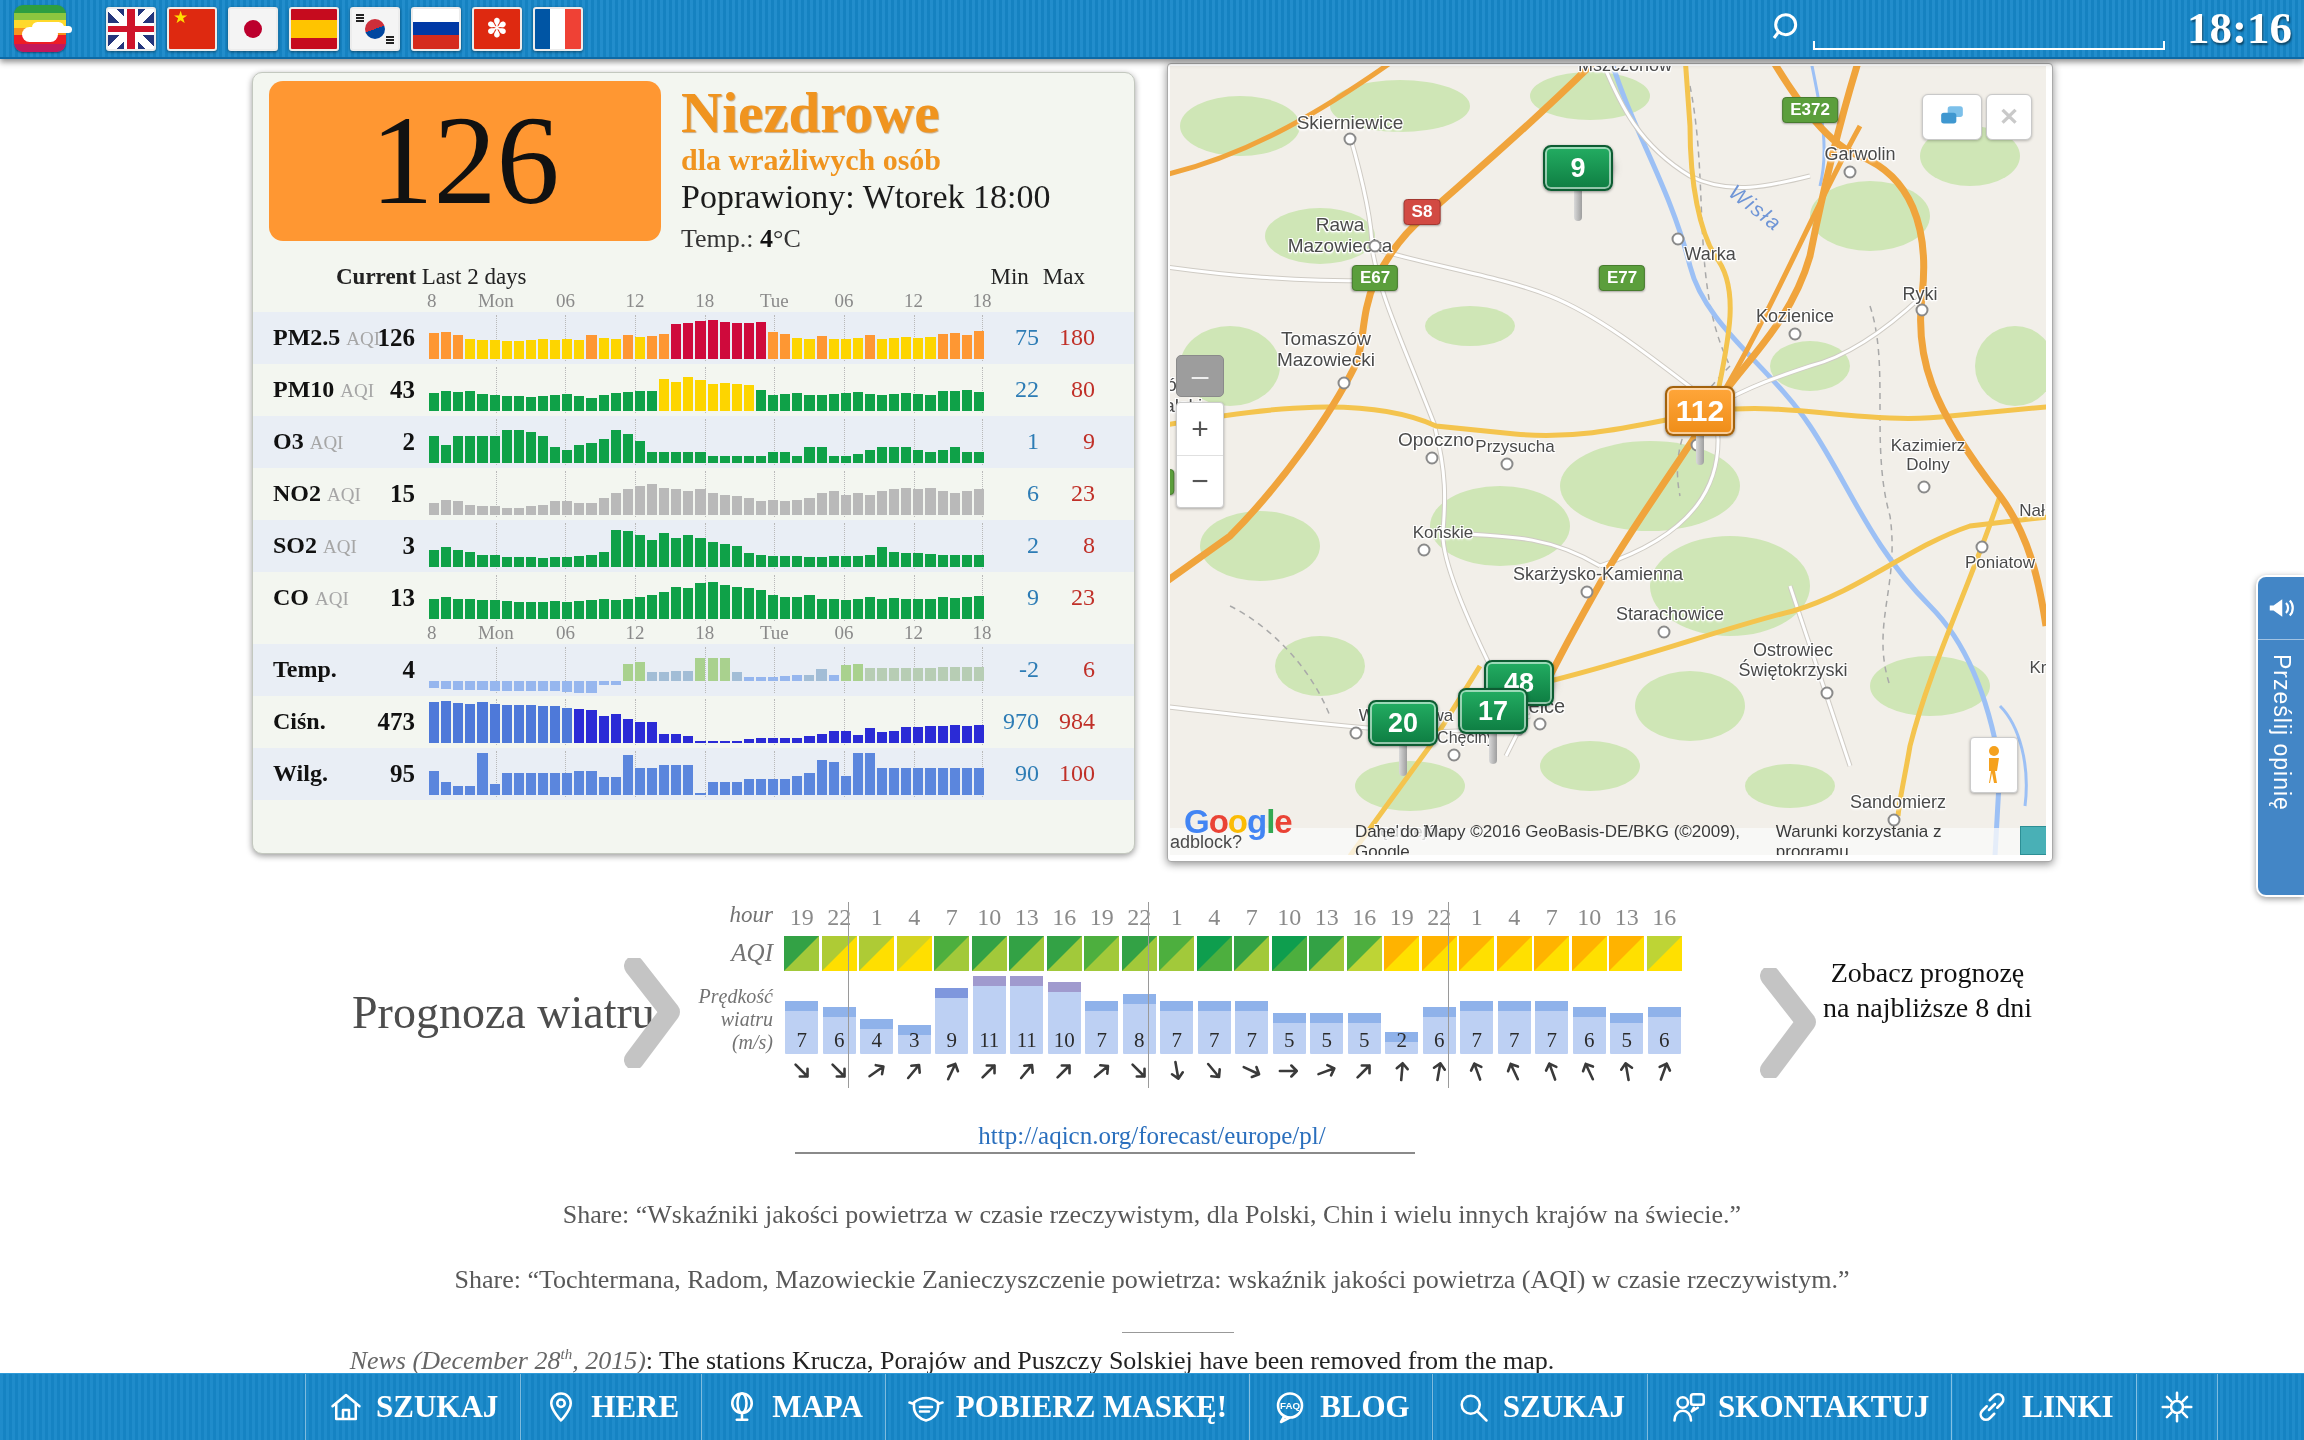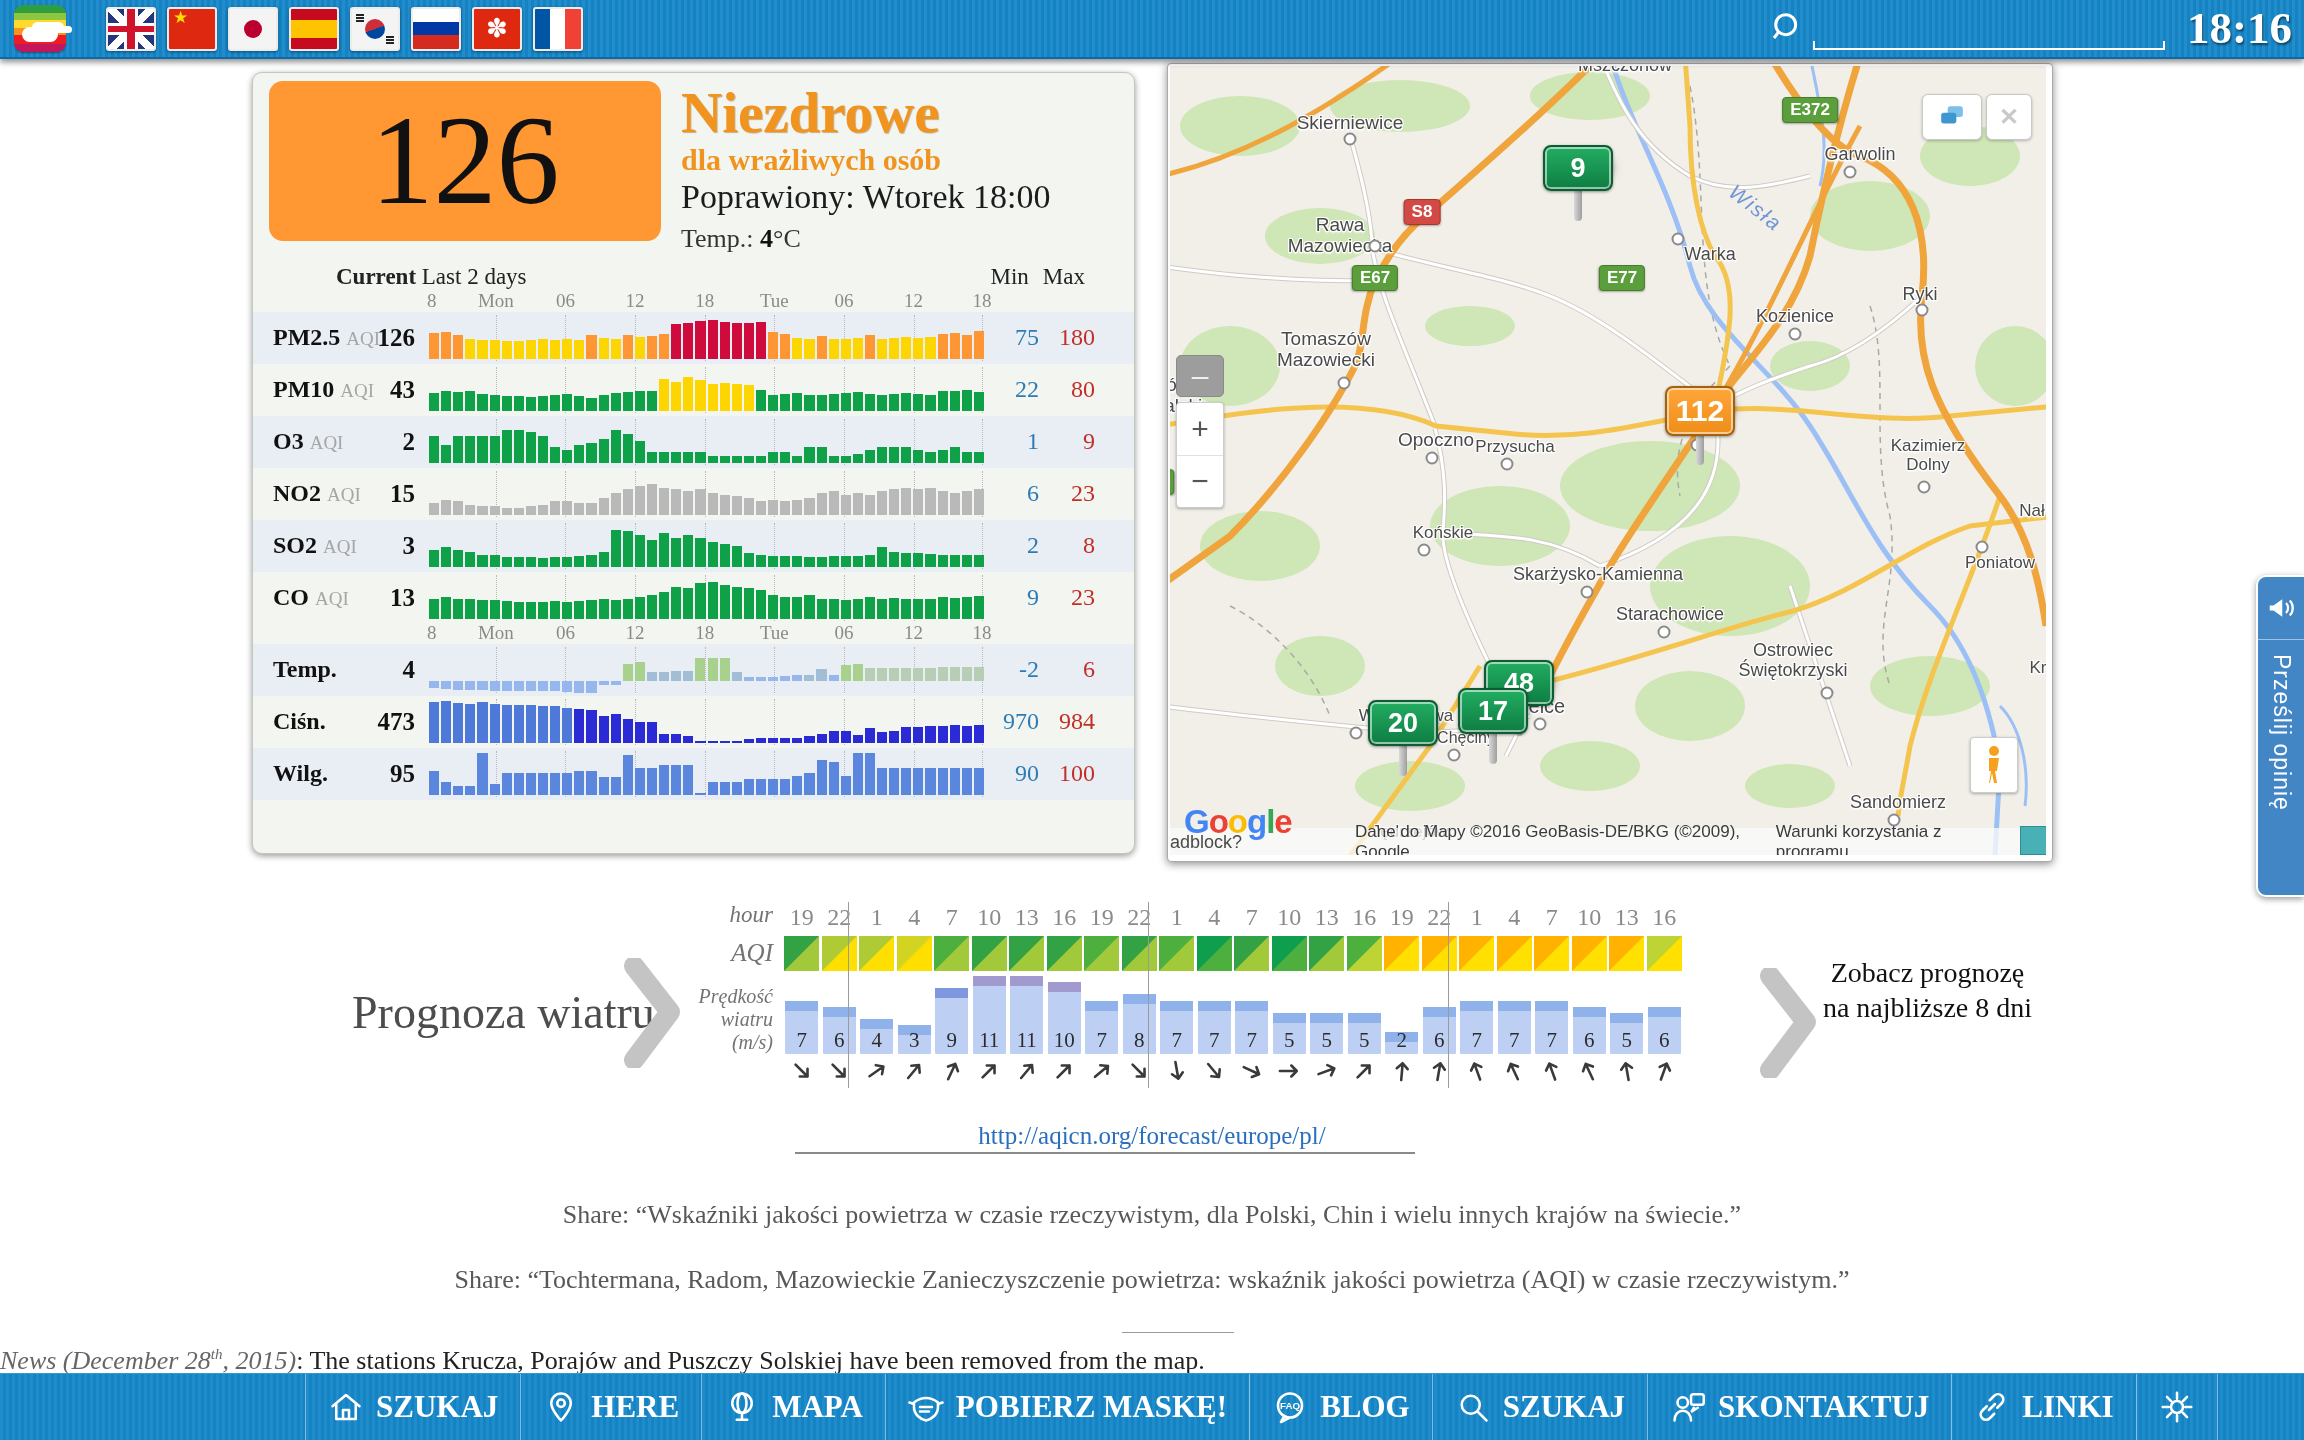--- a/index.html
+++ b/index.html
@@ -133,21 +133,21 @@
   .drow{height:28px;position:relative;font-size:24px;color:#666}
   .drow span{position:absolute;transform:translateX(-50%);top:0}
   .fsep{position:absolute;top:0;width:1px;height:186px;background:#9a9a9a}
   #cta{position:absolute;left:1815px;top:955px;width:225px;text-align:center;font-size:28px;color:#111;line-height:1.25}
   #flink{position:absolute;left:0;top:1122px;width:2304px;text-align:center;font-size:25px}
   #flink a{color:#2a6fbd;text-decoration:none}
   #frule{position:absolute;left:795px;top:1152px;width:620px;border-top:2px solid #8a8a8a}
   
   .share-line{position:absolute;left:0;width:2304px;text-align:center;font-size:26px;color:#585858}
   #sdiv{position:absolute;left:1122px;top:1332px;width:112px;border-top:1px solid #999}
-  #news{position:absolute;left:0;top:1346px;width:1904px;font-size:26px;color:#222}
+  #news{position:absolute;left:0;top:1346px;width:1904px;text-align:center;font-size:26px;color:#222}
   #news .np{font-style:italic;color:#666}
   #news sup{font-size:15px}
   
   #navbar{position:absolute;left:0;bottom:0;width:2304px;height:66px;background:#1687c9;
     background-image:repeating-linear-gradient(90deg,rgba(255,255,255,.04) 0 3px,rgba(0,0,0,.03) 3px 6px);
     display:flex;align-items:stretch;z-index:40;border-top:1px solid #2f9ad8}
   #navbar .spacer{width:305px;flex:none}
   .nav-item{display:flex;align-items:center;gap:12px;padding:0 22px;border-left:1px solid rgba(255,255,255,.45);color:#fff;
     font-weight:bold;font-size:31px;font-family:"Liberation Serif",serif;cursor:pointer;white-space:nowrap}
   .nav-item:last-of-type{border-right:1px solid rgba(255,255,255,.45)}

